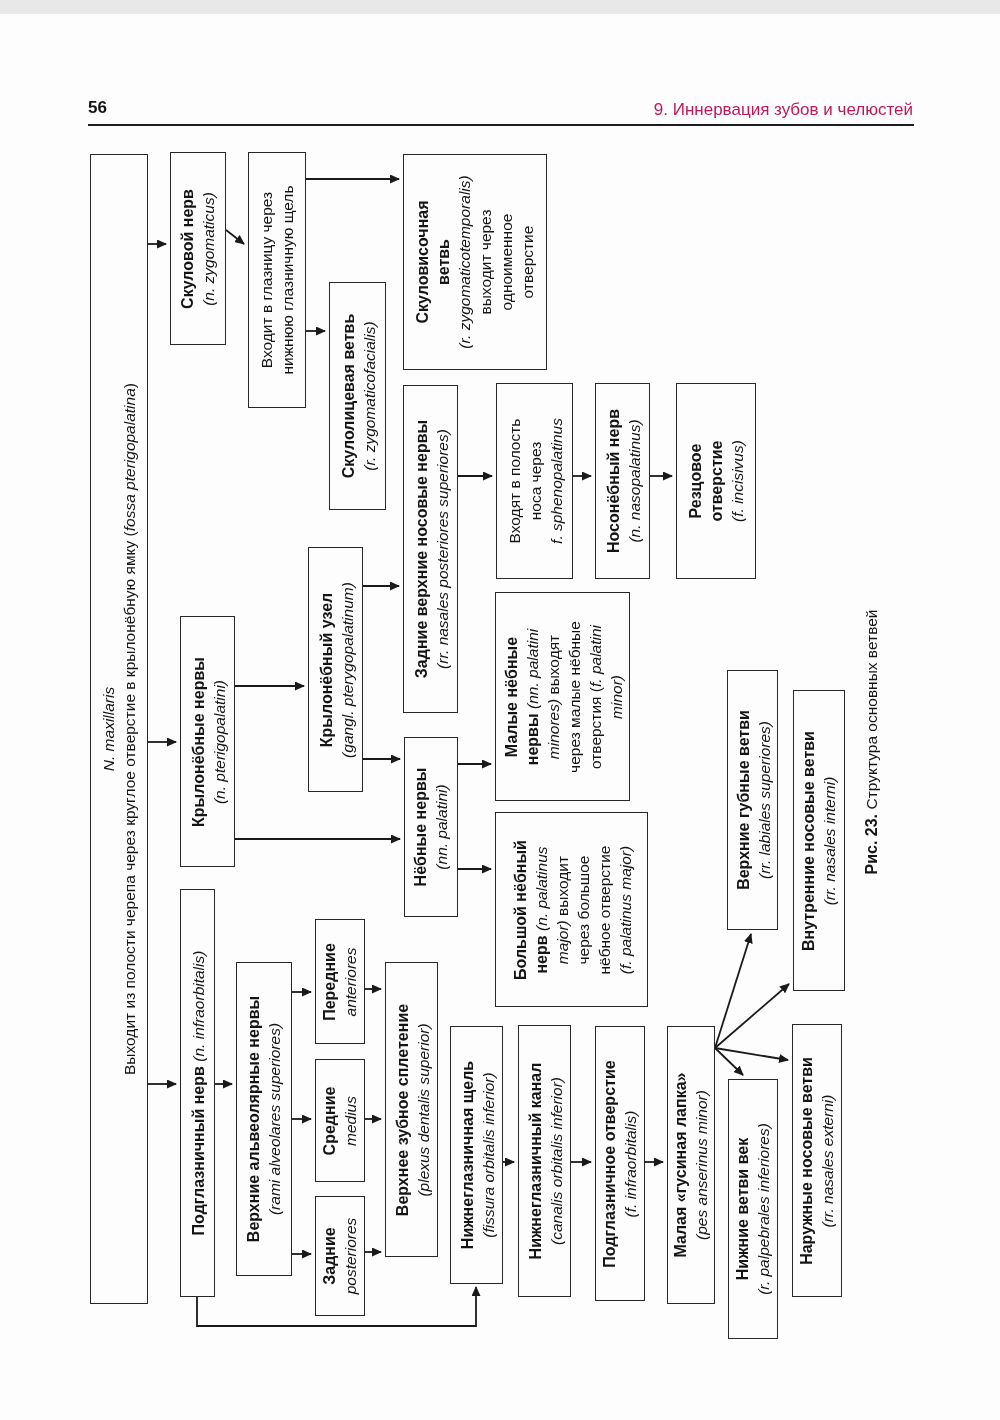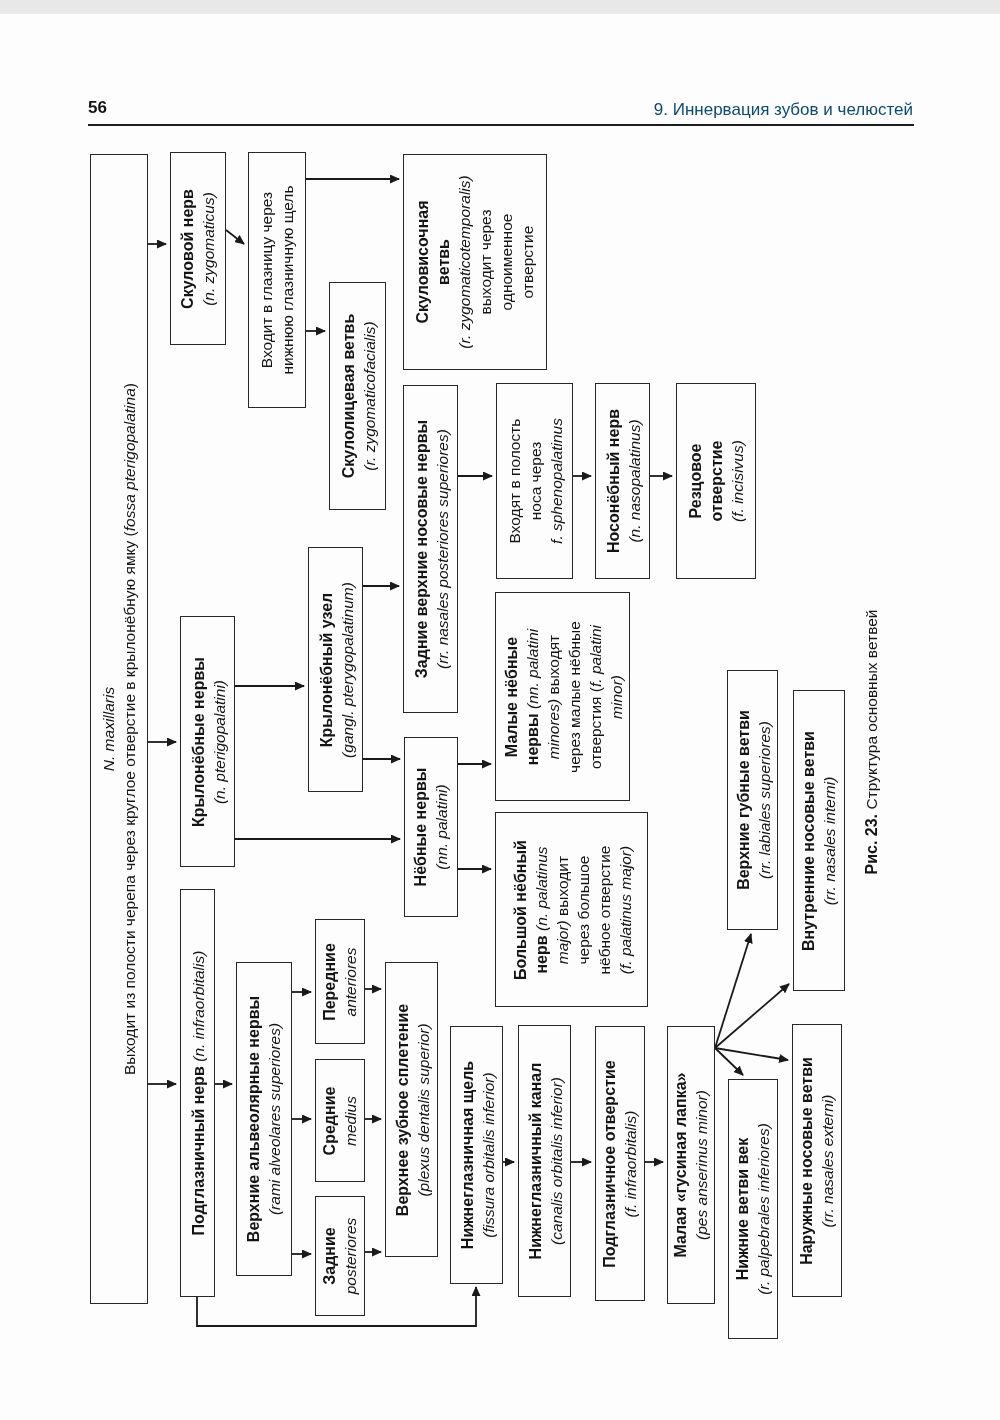--- a/index.html
+++ b/index.html
@@ -3,21 +3,21 @@
 <meta charset="utf-8">
 <style>
   html,body{margin:0;padding:0;background:#e8e8e8;}
   #page{
     position:relative;width:1000px;height:1420px;background:#fdfdfd;
     font-family:"Liberation Sans", sans-serif;color:#141414;overflow:hidden;
     margin:14px auto;
   }
   
   .hdr-num{position:absolute;left:88px;top:84px;font-size:17px;font-weight:bold;}
-  .hdr-title{position:absolute;right:87px;top:86px;font-size:17px;font-weight:normal;color:#0c4a6e;}
+  .hdr-title{position:absolute;right:87px;top:86px;font-size:17px;font-weight:normal;color:#be185d;}
   .hdr-rule{position:absolute;left:88px;top:110px;width:826px;height:2px;background:#1d1d1d;}
   
   svg.connectors{position:absolute;left:0;top:0;}
   
   .dbox{position:absolute;border:1.6px solid #272727;background:#fdfdfd;box-sizing:border-box;}
   .dbox.plain{border:none;background:transparent;}
   .rot{
     position:absolute;left:50%;top:50%;
     transform:translate(-50%,-50%) rotate(-90deg);
     display:flex;flex-direction:column;align-items:center;justify-content:center;

